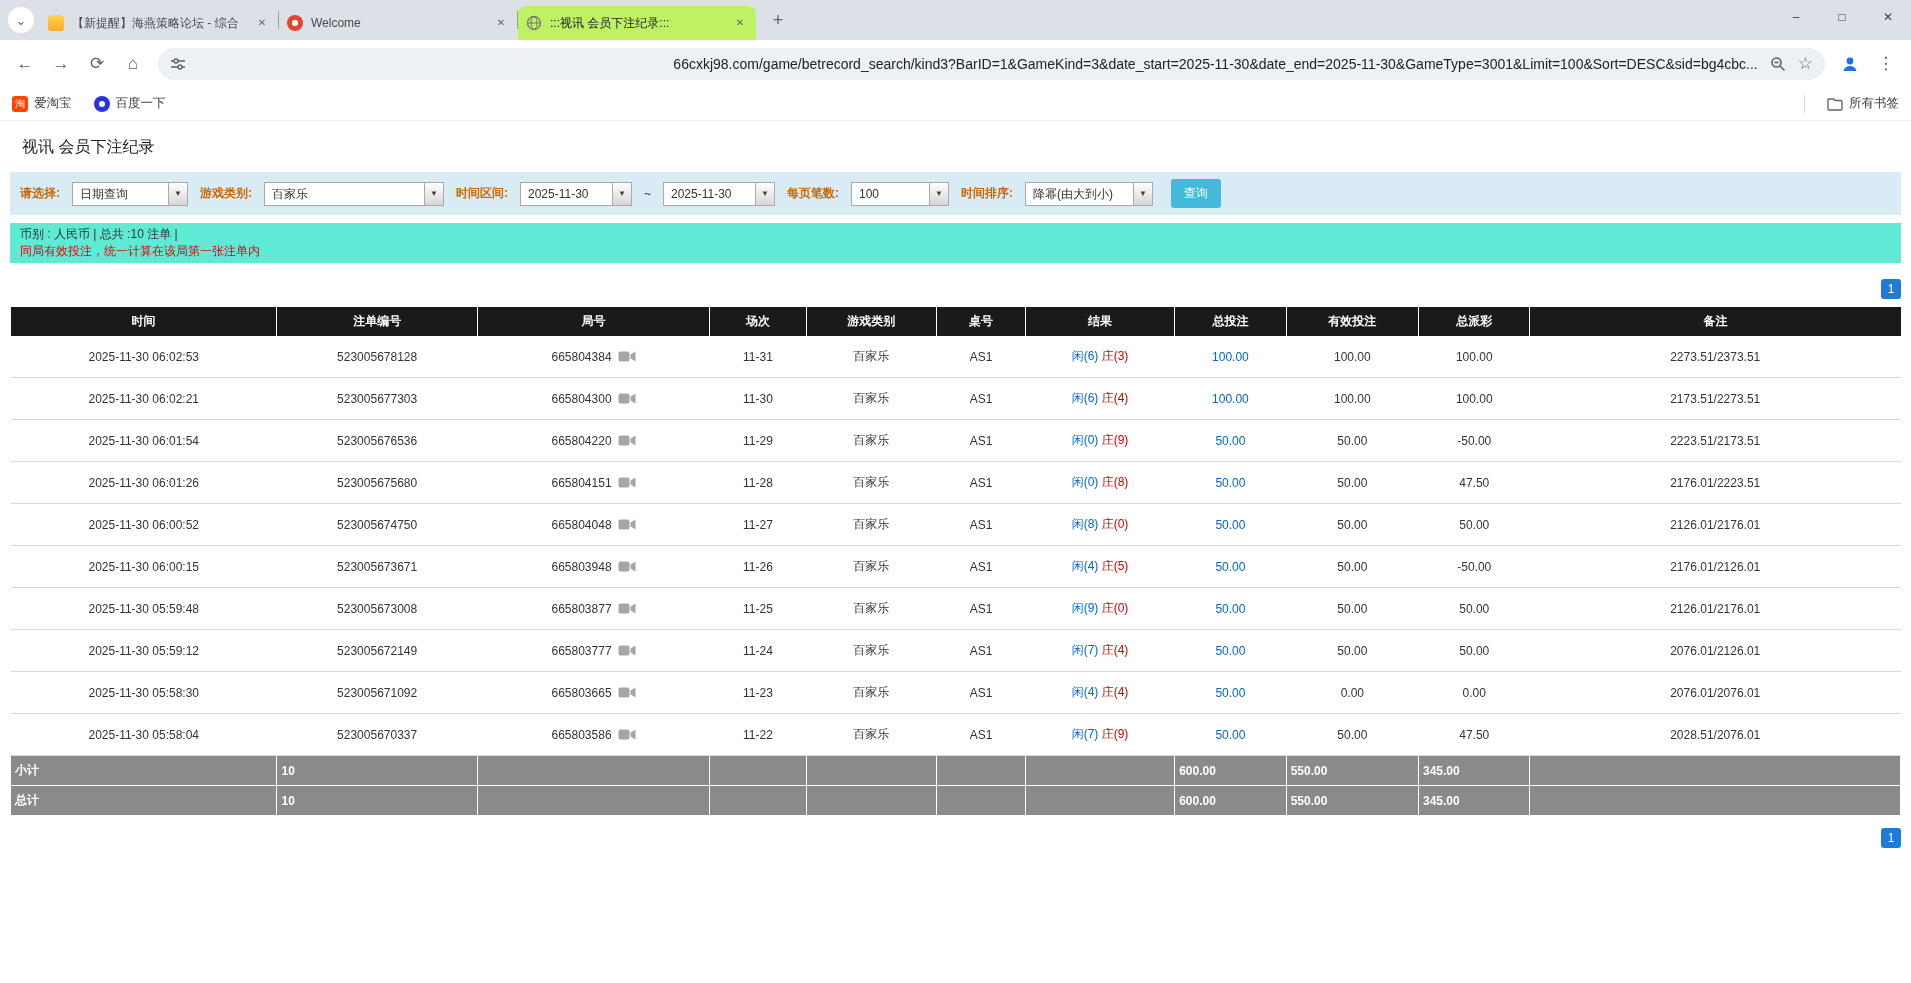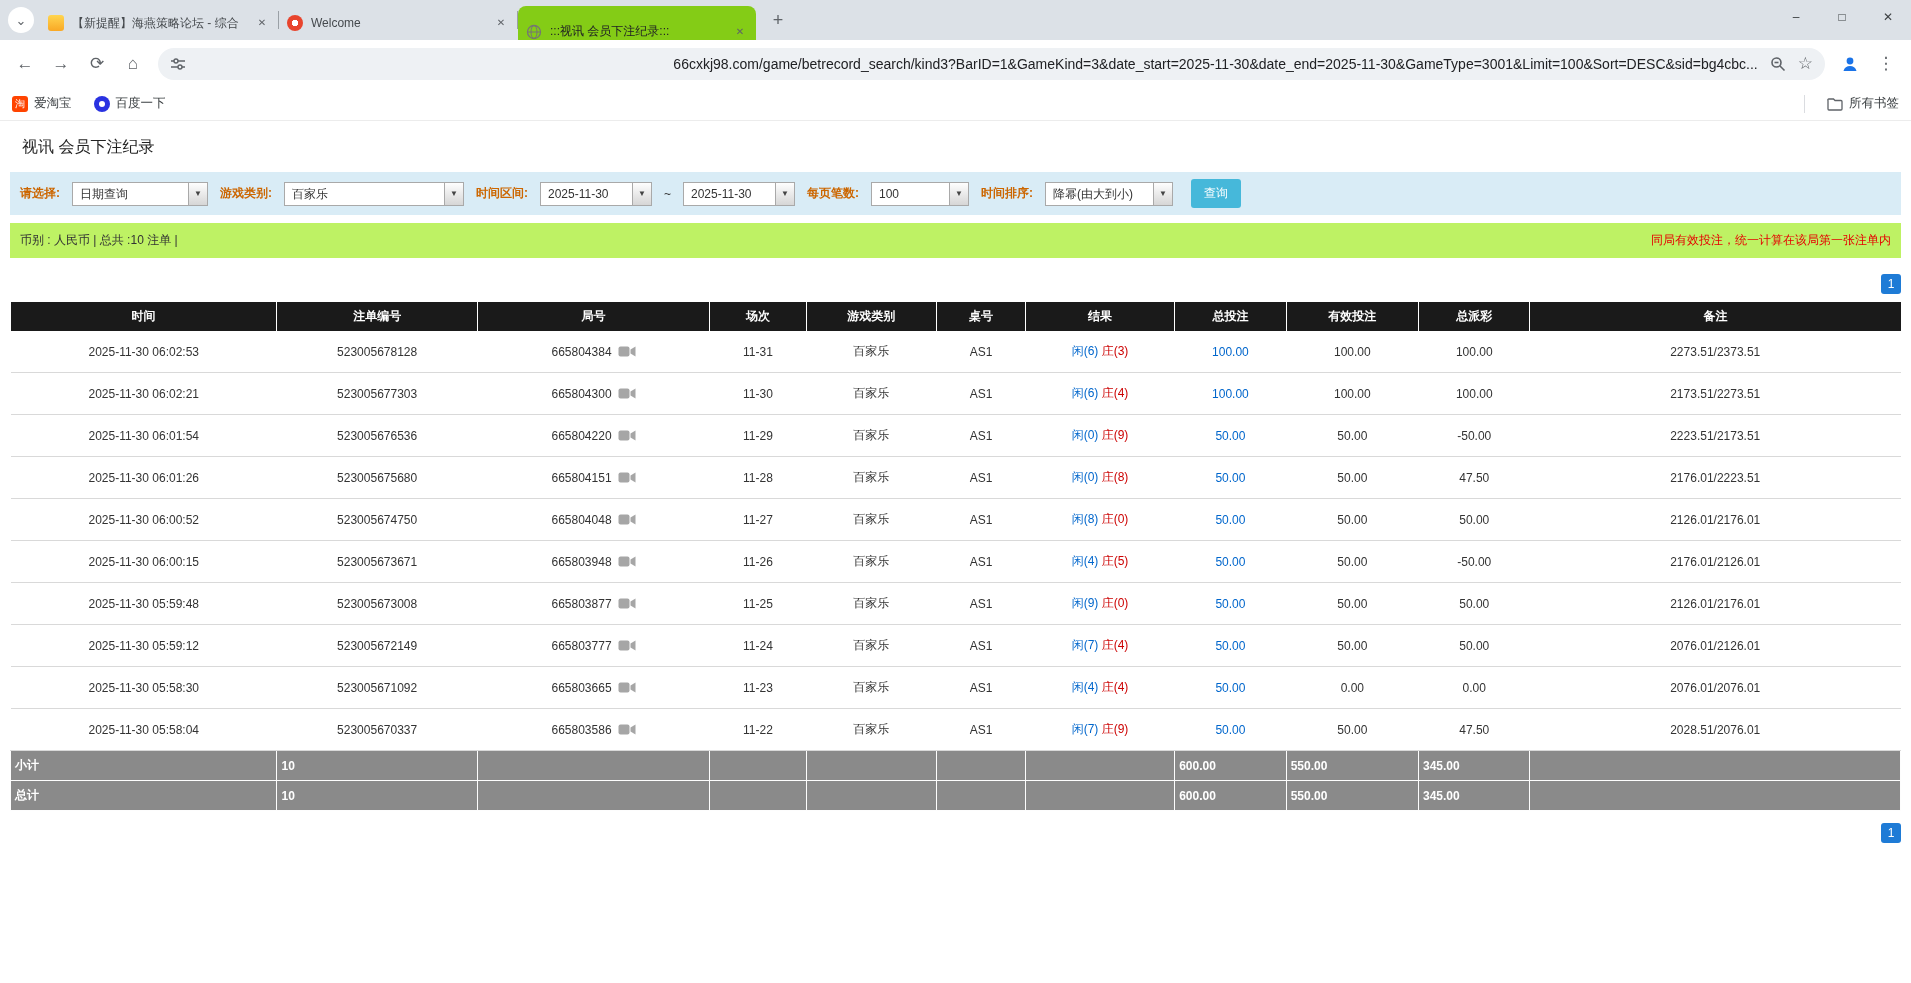--- a/index.html
+++ b/index.html
@@ -5,21 +5,21 @@
   * { box-sizing: border-box; margin: 0; padding: 0; }
   html,body { width:1911px; height:983px; background:#fff;
     font-family:"Liberation Sans","DejaVu Sans",sans-serif; color:#333; }
 
   
   .tab-strip { height:40px; background:#dce1e7; display:flex; align-items:flex-end; padding-left:8px; position:relative; }
   .tab-search-btn { align-self:center; width:26px; height:26px; border:none; border-radius:50%;
     background:#fff; color:#5f6368; font-size:13px; margin-right:6px; cursor:pointer; line-height:1; }
   .tab { width:238px; height:34px; display:flex; align-items:center; gap:8px; padding:0 8px;
     font-size:12px; color:#45494d; border-radius:8px 8px 0 0; cursor:pointer; }
-  .tab.active { background:#84cc16; color:#202124;align-items:flex-end; }
+  .tab.active { background:#bef264; color:#202124; }
   .tab-title { flex:1; white-space:nowrap; overflow:hidden; text-overflow:ellipsis; }
   .tab-close { width:16px; height:16px; line-height:15px; text-align:center; border-radius:50%;
     font-size:10px; color:#5f6368; flex:0 0 16px; }
   .tab-sep { width:1px; height:18px; background:#9aa0a6; align-self:center; }
   .favicon { width:16px; height:16px; flex:0 0 16px; border-radius:3px; }
   .fav-forum { background:linear-gradient(#ffd54f,#f9a825); }
   .fav-welcome { border-radius:50%; background:radial-gradient(circle at 50% 50%, #fff 0 3px, #e8442d 3px 8px); }
   .new-tab-btn { align-self:center; width:28px; height:28px; border:none; background:transparent;
     color:#5f6368; font-size:18px; margin-left:8px; cursor:pointer; }
   .win-controls { position:absolute; right:0; top:0; height:34px; display:flex; }
@@ -51,27 +51,27 @@
   .page-title { margin:16px 0 14px; padding:0 22px; font-size:16px; color:#222; font-weight:400; }
 
   .filter-bar { margin:0 10px; background:#d9ecf6; padding:7px 10px; display:flex; align-items:center;
     gap:12px; font-size:12px; }
   .f-label { color:#c60; font-weight:bold; white-space:nowrap; }
   .combo { display:flex; align-items:stretch; }
   .combo-value { background:#fff; border:1px solid #a9a9a9; border-right:none; height:24px;
     line-height:22px; padding:0 7px; color:#333; white-space:nowrap; overflow:hidden; }
   .combo-btn { width:20px; height:24px; border:1px solid #a9a9a9; background:linear-gradient(#fefefe,#d6d6d6);
     color:#444; font-size:8px; display:flex; align-items:center; justify-content:center; cursor:pointer; }
-  .w-select { width:116px; } .w-game { width:160px; } .w-date { width:92px; }
+  .w-select { width:96px; } .w-game { width:160px; } .w-date { width:92px; }
   .w-pp { width:78px; } .w-sort { width:108px; }
   .search-btn { background:#46b8da; color:#fff; border:none; border-radius:3px; padding:6px 13px;
     font-size:12px; margin-left:6px; cursor:pointer; }
 
-  .summary-bar { margin:8px 10px 0; background:#bef264; padding:9px 10px; display:flex;
-    justify-content:space-between; font-size:12px; color:#333; }
+  .summary-bar { margin:8px 10px 0; background:#5eead4; padding:3px 10px; display:flex;
+    justify-content:space-between; font-size:12px; color:#333;flex-direction:column; }
   .summary-right { color:#e60000; }
 
   .pagination { margin:16px 10px 8px; text-align:right; }
   .pagination.bottom { margin:12px 10px 0; }
   .page-btn { display:inline-block; min-width:20px; height:20px; line-height:20px; background:#1e7bd6;
     color:#fff; text-align:center; border-radius:3px; font-size:12px; border:none; padding:0 4px; cursor:pointer; }
 
   table.bet-table { width:calc(100% - 20px); margin:0 10px; border-collapse:collapse;
     table-layout:fixed; font-size:12px; }
   .bet-table thead th { background:#1a1a1a; color:#fff; font-weight:bold; padding:6px 4px;

